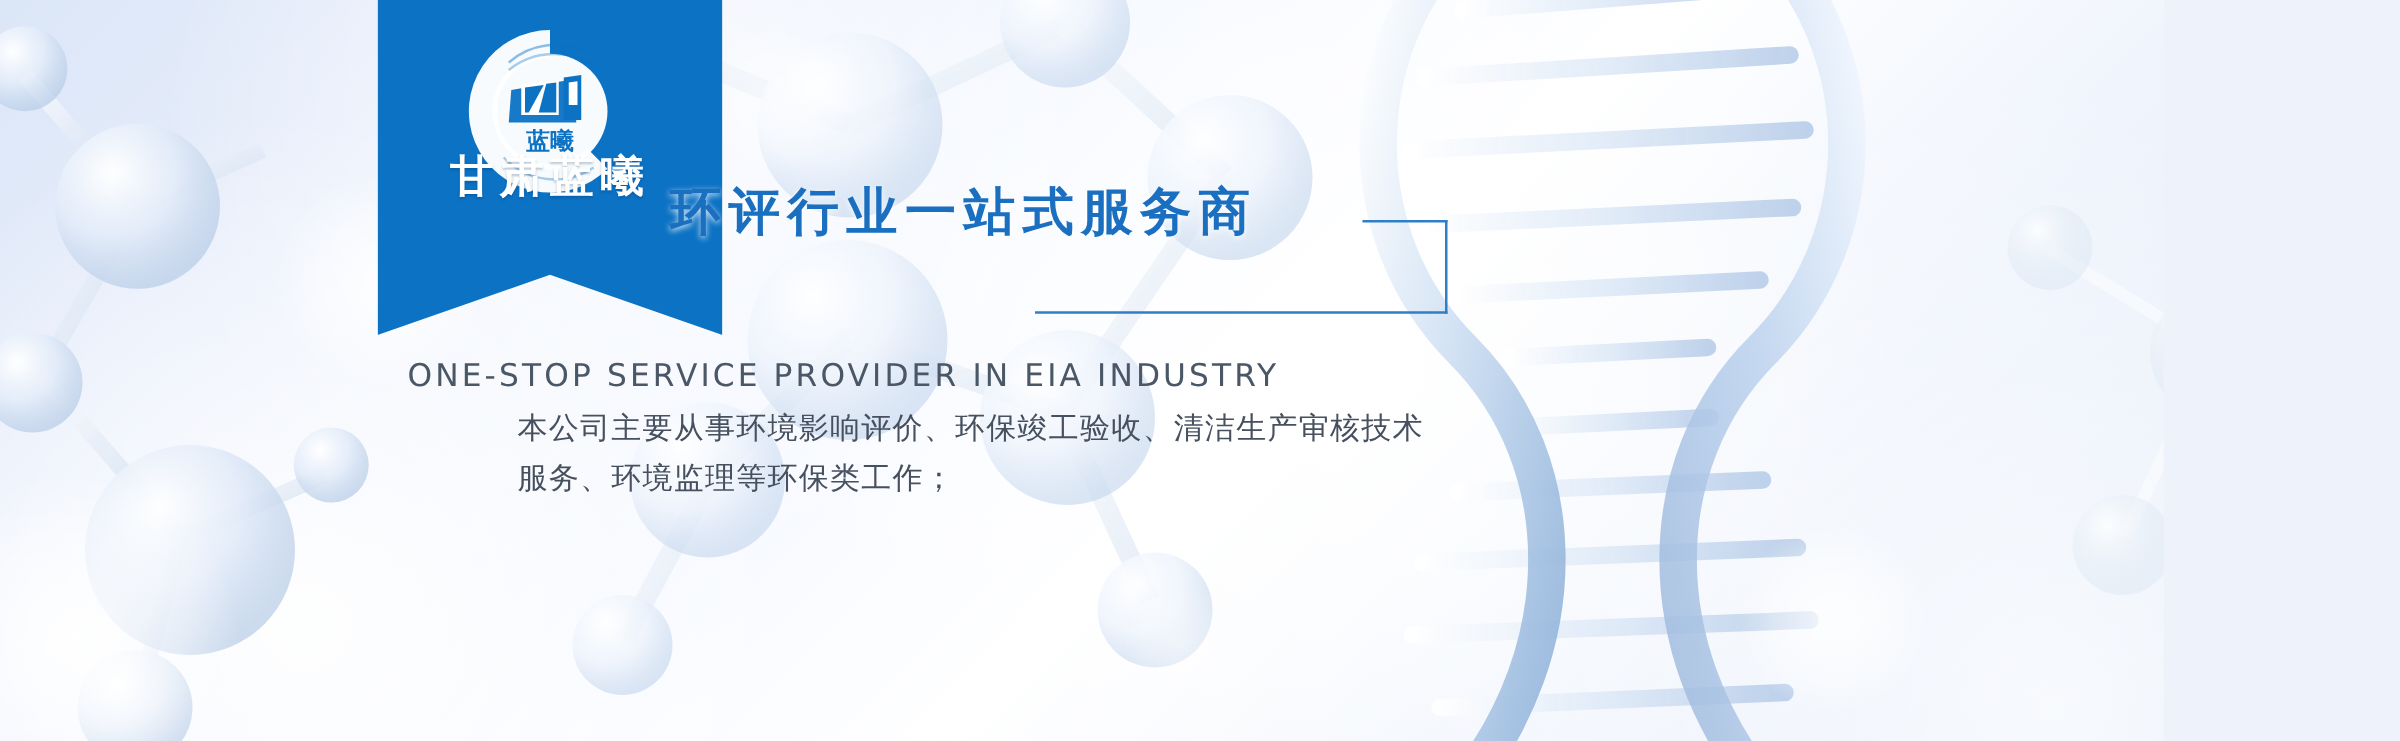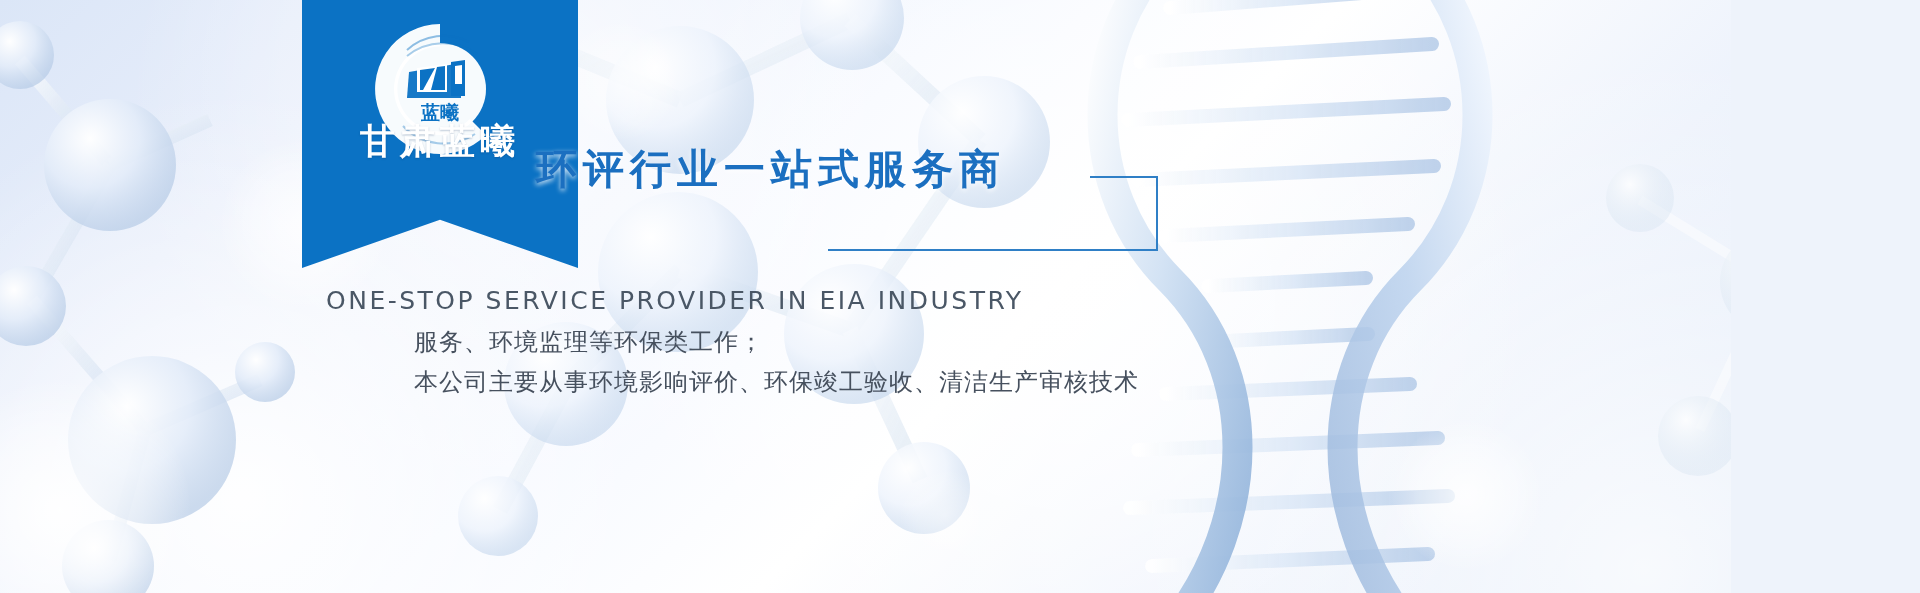--- a/index.html
+++ b/index.html
@@ -234,17 +234,17 @@
 
   <div class="headline">环评行业一站式服务商</div>
 
   <div class="connector-top"></div>
   <div class="connector-v"></div>
   <div class="connector-h"></div>
 
   <div class="subline">ONE-STOP SERVICE PROVIDER IN EIA INDUSTRY</div>
 
   <div class="body-copy">
+    <div>本公司主要从事环境影响评价、环保竣工验收、清洁生产审核技术</div>
     <div>服务、环境监理等环保类工作；</div>
-    <div>本公司主要从事环境影响评价、环保竣工验收、清洁生产审核技术</div>
   </div>
 
 </div>
 
 </body></html>

